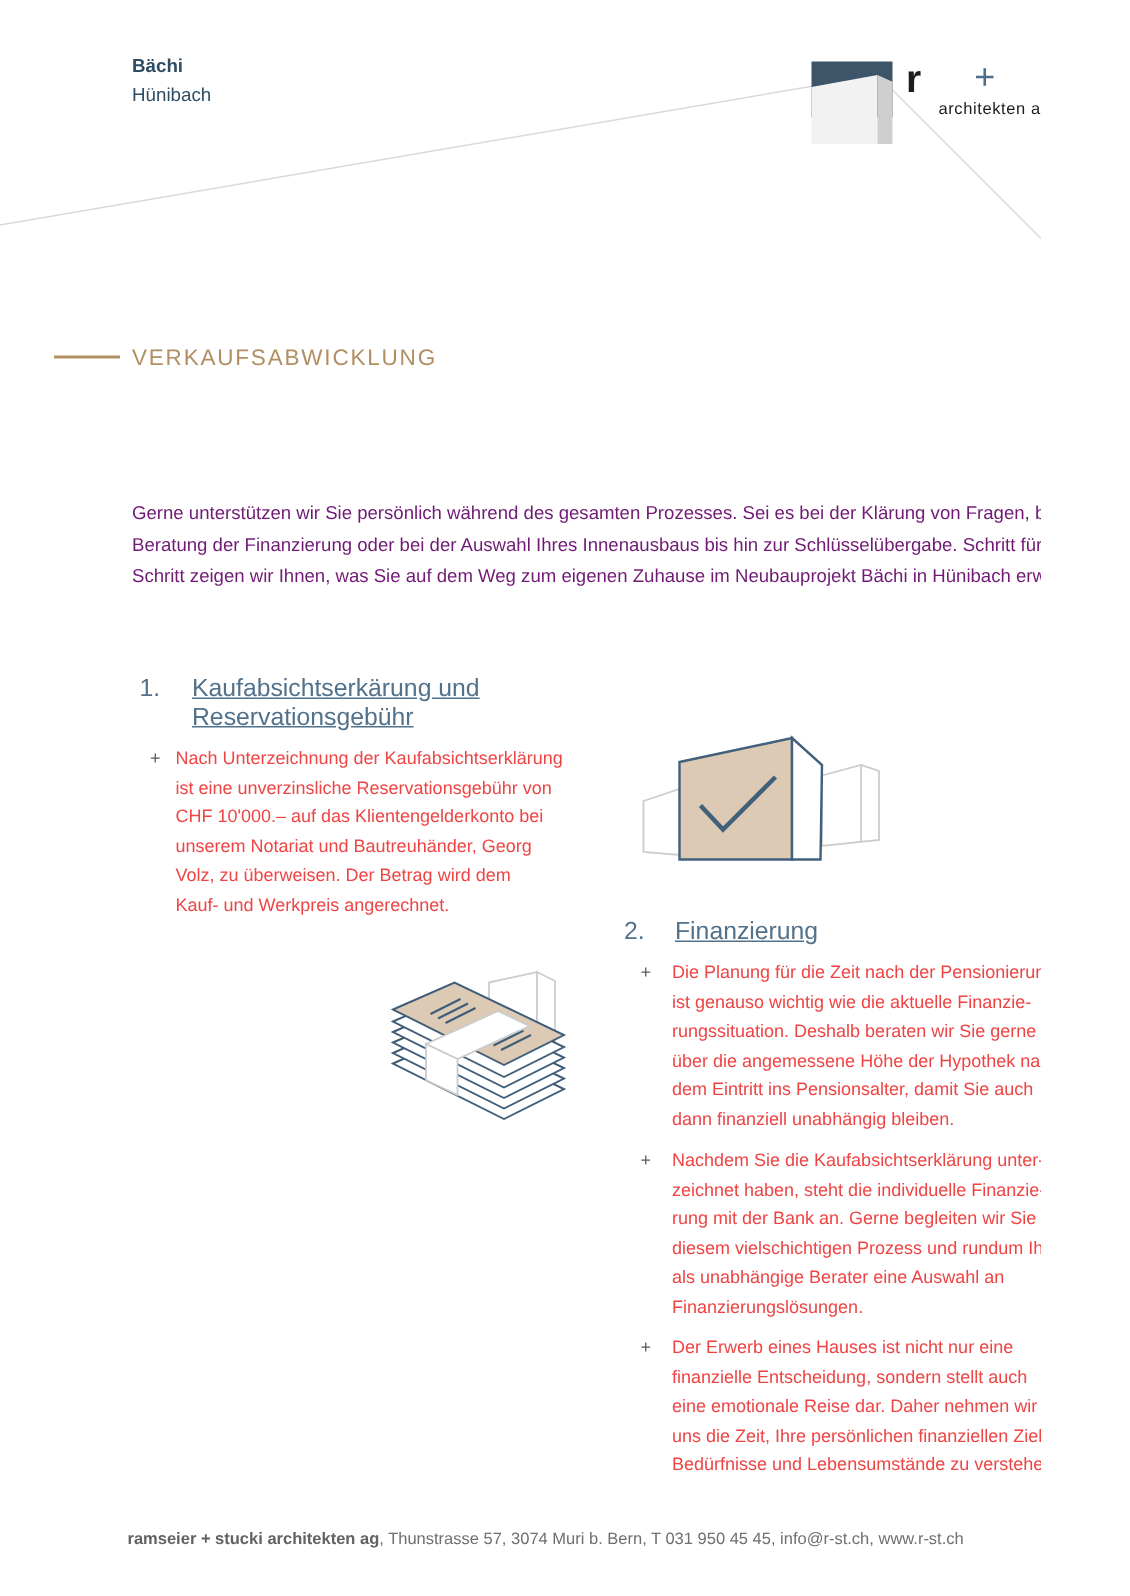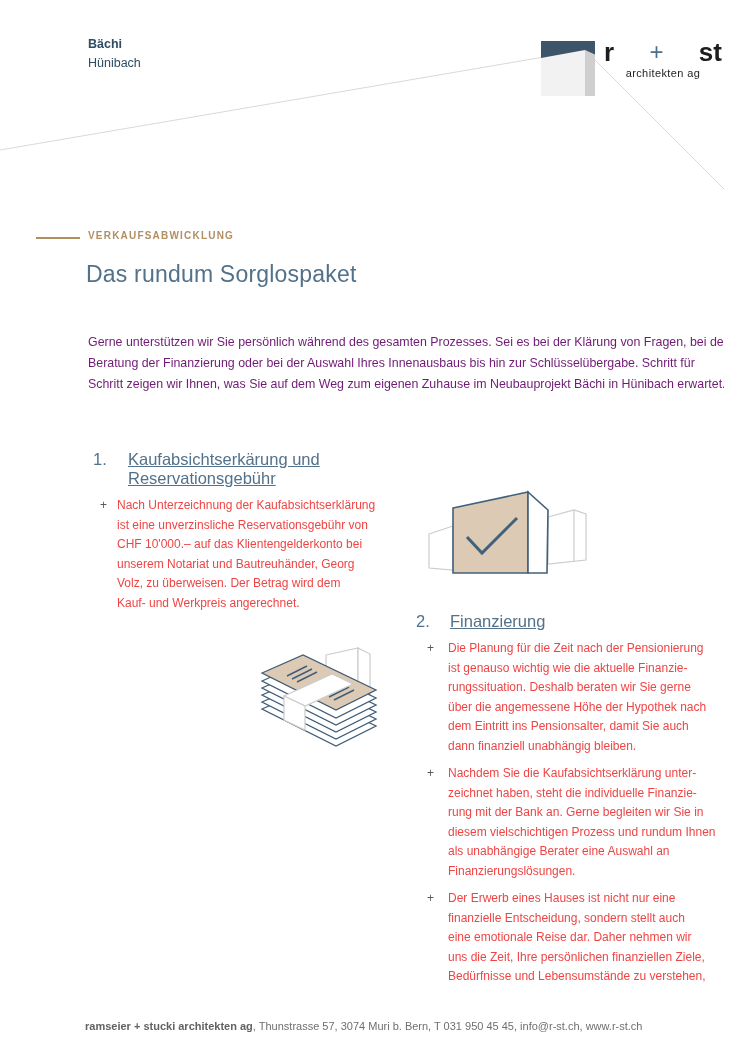--- a/index.html
+++ b/index.html
@@ -1,41 +1,40 @@
 <!DOCTYPE html>
 <html><head>
 <meta charset="utf-8">
 <style>
   html,body { margin:0; padding:0; background:#ffffff; }
   .page {
     position:relative; width:694px; height:1064px; background:#ffffff;
     font-family:"Liberation Sans", sans-serif; overflow:hidden;
     color:#58595b;
-    padding-left:30px;
   }
   .deco-lines { position:absolute; left:0; top:0; width:753px; height:1064px; z-index:0; }
   .illu { position:absolute; z-index:1; }
 
   
   .project { position:absolute; left:88px; top:35px; z-index:2; color:#2e4d62; font-size:12.5px; line-height:19px; }
   .project-name { font-weight:bold; }
 
   
   .logo-cube { position:absolute; left:538px; top:36px; width:62px; height:62px; z-index:2; }
   .wordmark { position:absolute; left:604px; top:40px; width:118px; z-index:2;
               display:flex; justify-content:space-between; align-items:flex-start;
               font-size:26px; font-weight:bold; color:#1d1d1e; line-height:24px; }
   .wordmark .plus { color:#4c6f8c; font-weight:normal; font-size:24px; }
   .tagline { position:absolute; left:604px; top:67px; width:118px; z-index:2;
              text-align:center; font-size:11px; letter-spacing:0.4px; color:#1d1d1e; }
 
   
   .eyebrow-rule { position:absolute; left:36px; top:237px; width:44px; height:1.5px; background:#b28e63; z-index:2; }
   .eyebrow { position:absolute; left:88px; top:230px; z-index:2; color:#b28e63;
-             font-size:10px; font-weight:bold; letter-spacing:1.2px; }
+             font-size:15px; font-weight:normal; letter-spacing:1.2px; }
   .page-title { position:absolute; left:86px; top:246px; z-index:2; color:#52718a;
                 font-size:23px; font-weight:normal; letter-spacing:0.2px; }
 
   .schedule { position:absolute; left:88px; top:301px; z-index:2; font-size:12.3px; color:#58595b; }
   .intro { position:absolute; left:88px; top:332px; width:640px; z-index:2;
            font-size:12.4px; line-height:21px; white-space:pre-line; color:#701a75; }
 
   
   .step { position:absolute; z-index:2; }
   .step-1 { left:93px; top:450px; width:312px; }
@@ -78,21 +77,20 @@
   </svg>
   <div class="wordmark">
     <span>r</span>
     <span class="plus">+</span>
     <span>st</span>
   </div>
   <div class="tagline">architekten ag</div>
 
   <div class="eyebrow-rule"></div>
   <div class="eyebrow">VERKAUFSABWICKLUNG</div>
-  <h1 class="page-title">Das rundum Sorglospaket</h1>
 
   <div class="intro">Gerne unterstützen wir Sie persönlich während des gesamten Prozesses. Sei es bei der Klärung von Fragen, bei der
 Beratung der Finanzierung oder bei der Auswahl Ihres Innenausbaus bis hin zur Schlüsselübergabe. Schritt für
 Schritt zeigen wir Ihnen, was Sie auf dem Weg zum eigenen Zuhause im Neubauprojekt Bächi in Hünibach erwartet.</div>
 
   <div class="step step-1">
     <div class="step-head">
       <div class="step-num">1.</div>
       <div class="step-title">Kaufabsichtserkärung und
 Reservationsgebühr</div>

